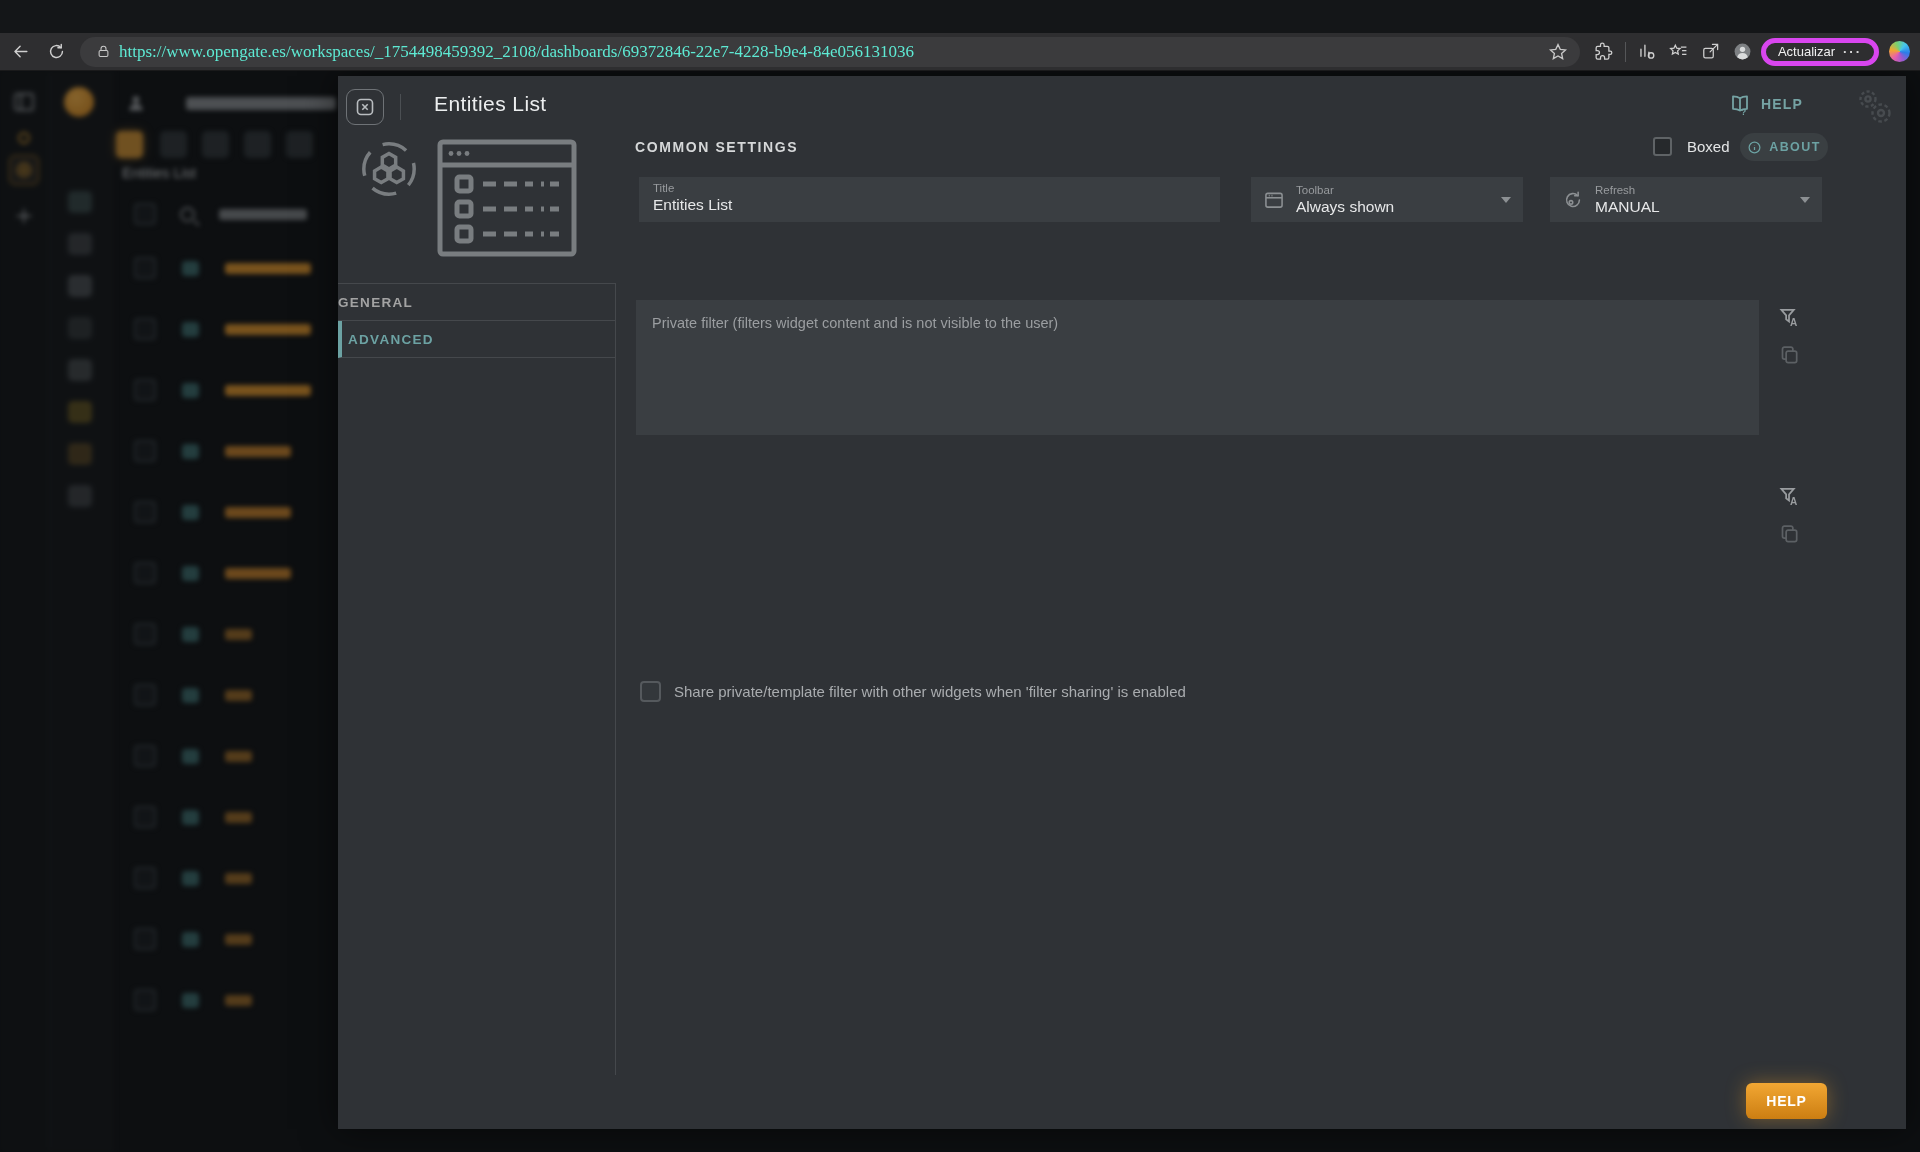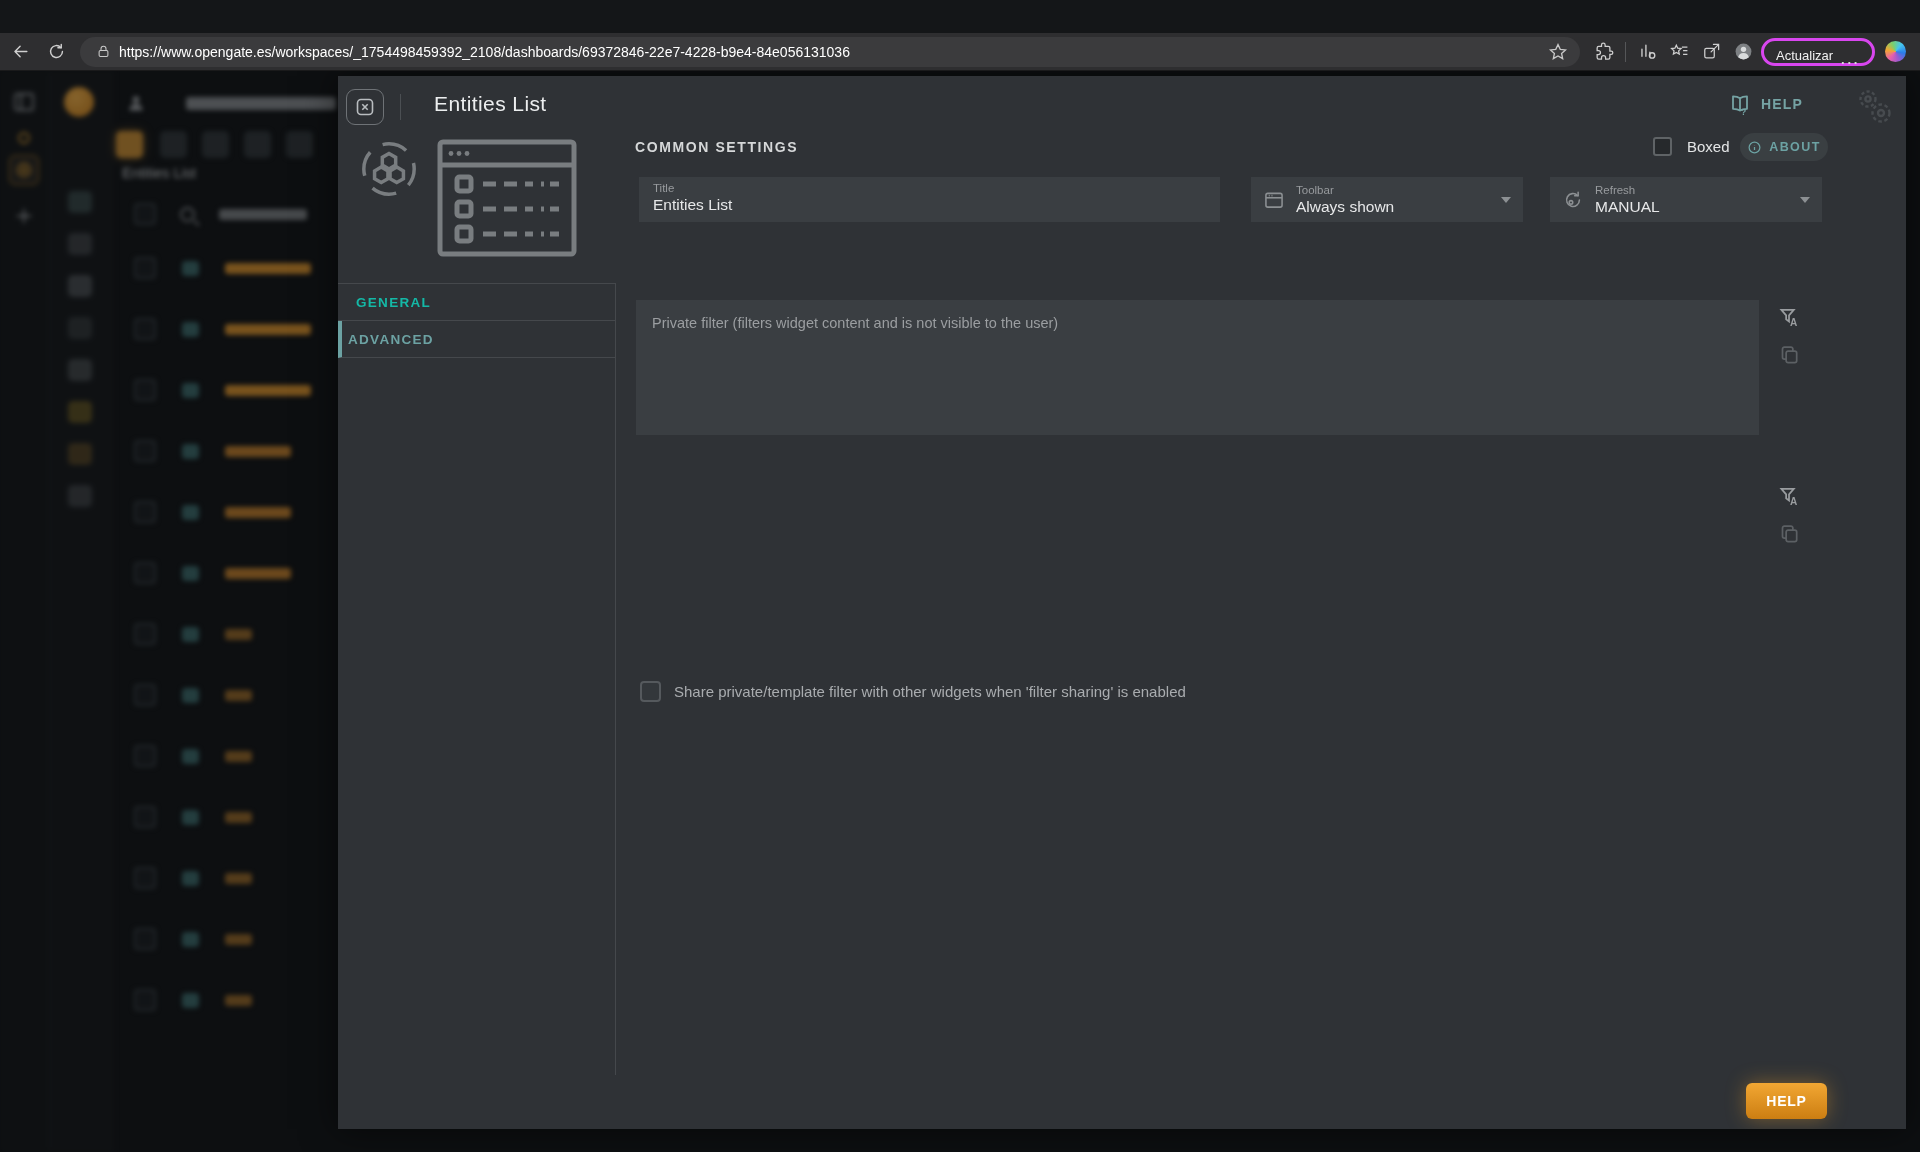--- a/index.html
+++ b/index.html
@@ -13,27 +13,27 @@
   .favicon { width:11px; height:11px; border-radius:50%; border:3px solid #e9a133; }
   .win-controls { position:absolute; right:0; top:0; height:33px; display:flex; }
   .win-btn { width:46px; height:33px; display:flex; align-items:center; justify-content:center; color:#d7d7d7; }
   .win-btn svg { width:12px; height:12px; stroke:#d7d7d7; stroke-width:1.3; fill:none; }
 
   .nav-toolbar { position:absolute; top:33px; left:0; width:1920px; height:38px; background:#2e2e30; display:flex; align-items:center; border-bottom:1px solid #1a1a1b; }
   .nav-ic { width:32px; height:30px; display:flex; align-items:center; justify-content:center; margin-left:4px; border-radius:6px; }
   .nav-ic svg { width:19px; height:19px; }
   .url-pill { margin-left:8px; width:1500px; height:30px; background:#3b3b3d; border-radius:15px; display:flex; align-items:center; padding:0 12px; }
   .url-pill svg.lock { width:15px; height:15px; margin:0 8px 0 4px; flex:none; }
-  .url-text { color:#ffffff; font-size:14px; white-space:nowrap; overflow:hidden; flex:1; }
+  .url-text { color:#5eead4; font-size:17px; white-space:nowrap; overflow:hidden; flex:1;font-family:Liberation Serif, serif; }
   .url-star { margin-left:auto; flex:none; width:20px; height:20px; }
   .tb-right { display:flex; align-items:center; gap:4px; margin-left:10px; }
   .tb-right .ic { width:28px; height:28px; display:flex; align-items:center; justify-content:center; }
   .tb-right .ic svg { width:19px; height:19px; }
   .tb-sep { width:1px; height:20px; background:#555658; margin:0 3px; }
-  .actualizar { display:flex; align-items:flex-end; gap:8px; height:28px; border:3px solid #d946ef; border-radius:14px; background:transparent; color:#f1f1f1; font-size:13px; padding:0 12px; font-family:inherit; }
+  .actualizar { display:flex; align-items:center; gap:8px; height:28px; border:5px solid #d946ef; border-radius:14px; background:transparent; color:#f1f1f1; font-size:13px; padding:0 12px; font-family:inherit; }
   .dots3 { letter-spacing:2px; color:#dcdcdc; font-weight:bold; line-height:0; }
   .copilot { width:21px; height:21px; border-radius:50%; margin:0 10px 0 6px;
     background:conic-gradient(from 40deg,#45c5ee,#2b7de9,#9b59d0,#e960aa,#f2a633,#7ad06d,#45c5ee); }
 
   
   .app { position:absolute; top:71px; left:0; width:1920px; height:1081px; background:#141618; overflow:hidden; }
 
   
   .bg-layer { position:absolute; inset:0; filter:blur(2.6px); }
   .rail { position:absolute; left:0; top:0; width:50px; height:100%; background:#17191b; border-right:1px solid #202326; }
@@ -95,21 +95,21 @@
   .field-select { display:flex; align-items:center; padding:0 12px; gap:11px; }
   .field-toolbar { left:913px; width:272px; }
   .field-refresh { left:1212px; width:272px; }
   .fs-icon { width:22px; height:22px; flex:none; color:#8c9093; }
   .fs-icon svg { width:100%; height:100%; stroke:currentColor; fill:none; stroke-width:1.7; }
   .fs-texts { flex:1; }
   .fs-value { color:#e7e8e9; font-size:15.5px; padding-top:2px; }
   .caret { width:0; height:0; border-left:5px solid transparent; border-right:5px solid transparent; border-top:6px solid #8c9093; flex:none; }
 
   .tabs { position:absolute; left:0; top:207px; width:277px; border-top:1px solid #45484c; }
-  .tab { height:37px; display:flex; align-items:center; padding-left:18px; border-bottom:1px solid #45484c; color:#14b8a6; font-size:13.5px; font-weight:bold; letter-spacing:1.3px; }
+  .tab { height:37px; display:flex; align-items:center; padding-left:0; border-bottom:1px solid #45484c; color:#a3a3a3; font-size:13.5px; font-weight:bold; letter-spacing:1.3px; }
   .tab.active { color:#6ca2a3; border-left:4px solid #6ca2a3; padding-left:6px; }
   .vline { position:absolute; left:277px; top:207px; width:1px; height:792px; background:#45484c; }
 
   .filter-ta { position:absolute; left:298px; width:1123px; height:135px; background:#3a3e42; border:none; outline:none; resize:none; padding:15px 16px; color:#e8e9ea; font-size:14.5px; font-family:inherit; }
   .filter-ta::placeholder { color:#9b9ea1; opacity:1; }
   .ta-private { top:224px; }
   .ta-template { top:403px; }
   .ta-icons { position:absolute; left:1438px; width:28px; display:flex; flex-direction:column; gap:11px; }
   .ta-icons.one { top:228px; }
   .ta-icons.two { top:407px; }

